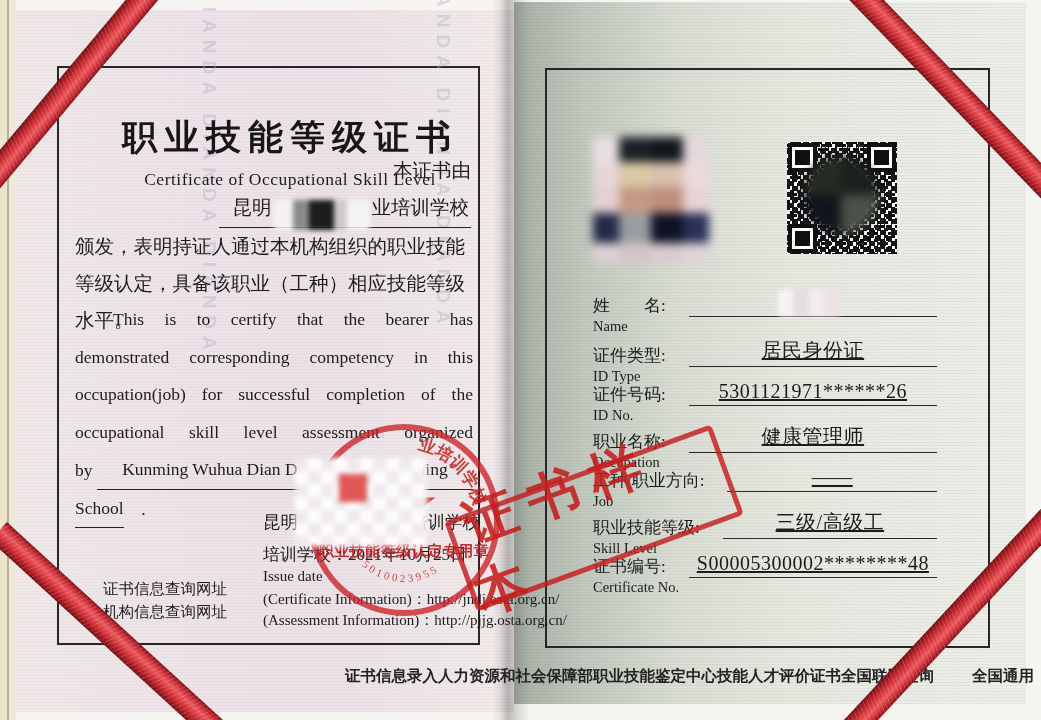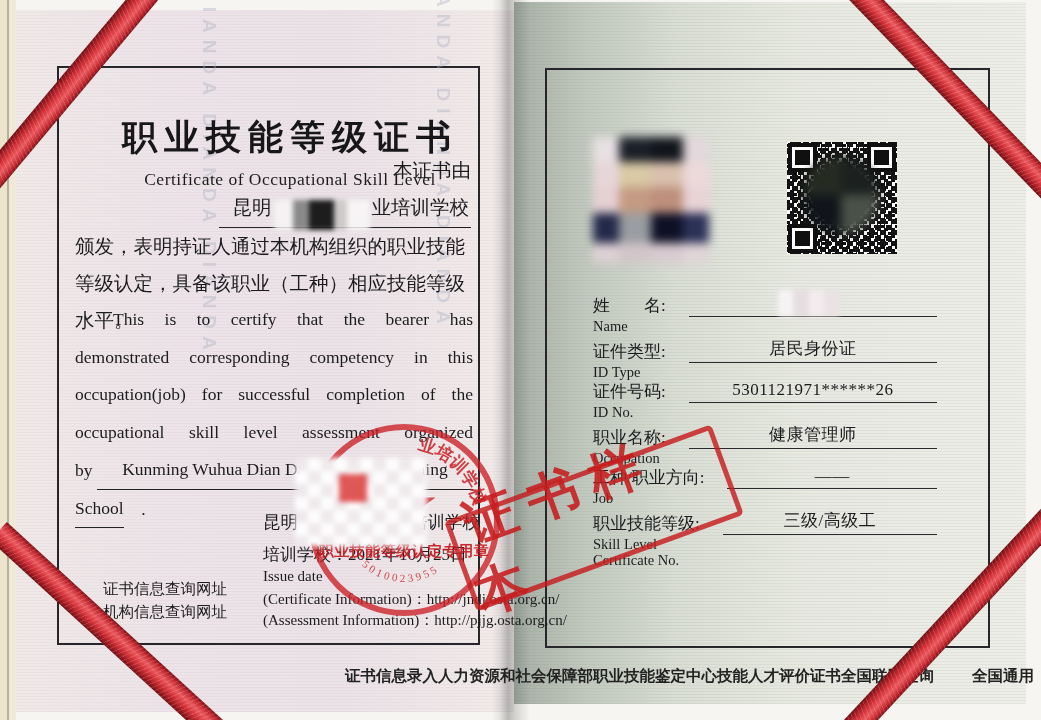--- a/index.html
+++ b/index.html
@@ -100,21 +100,21 @@
     background:conic-gradient(from 0deg at 50% 50%,#1c211f 0 25%,#4a5148 25% 50%,#11151b 50% 75%,#262b22 75%);
     filter:blur(5px);}
 
   
   .fields{position:absolute;left:593px;top:294px;width:344px;z-index:10;}
   .frow{margin-bottom:10px;height:33px;}
   .frow-main{display:flex;align-items:flex-end;gap:19px;}
   .flabel{font-size:17px;white-space:pre;}
   .fline{flex:1;border-bottom:1.6px solid #2a2a2e;text-align:center;padding-bottom:2px;
     margin-left:4px;position:relative;}
-  .fvalue{font-size:17px;letter-spacing:.5px;}
+  .fvalue{font-size:20px;letter-spacing:.5px;text-decoration:underline;}
   .fen{font-size:14.5px;margin-top:1px;}
   .name-blur{position:absolute;left:36%;top:-24px;width:62px;height:26px;border-radius:3px;
     background:linear-gradient(90deg,#f7f3f4 0 25%,#e6dde0 25% 50%,#f2ecee 50% 75%,#eae2e4 75%);
     filter:blur(2.5px);}
 
   
   .bottom-note{position:absolute;left:345px;top:666px;z-index:8;display:flex;
     font-size:15.5px;font-weight:bold;color:#222;white-space:nowrap;}
   .bottom-note .gap{display:inline-block;width:38px;}
 
@@ -288,20 +288,24 @@
       <div class="fen">Job</div>
     </div>
     <div class="frow">
       <div class="frow-main">
         <span class="flabel">职业技能等级:</span>
         <span class="fline"><span class="fvalue">三级/高级工</span></span>
       </div>
       <div class="fen">Skill Level</div>
     </div>
     <div class="frow">
+      <div class="frow-main">
+        <span class="flabel">证书编号:</span>
+        <span class="fline"><span class="fvalue">S00005300002********48</span></span>
+      </div>
       <div class="fen">Certificate No.</div>
     </div>
   </div>
 
   <div class="bottom-note">
     <span>证书信息录入人力资源和社会保障部职业技能鉴定中心技能人才评价证书全国联网查询</span>
     <span class="gap"></span>
     <span>全国通用</span>
   </div>
 

